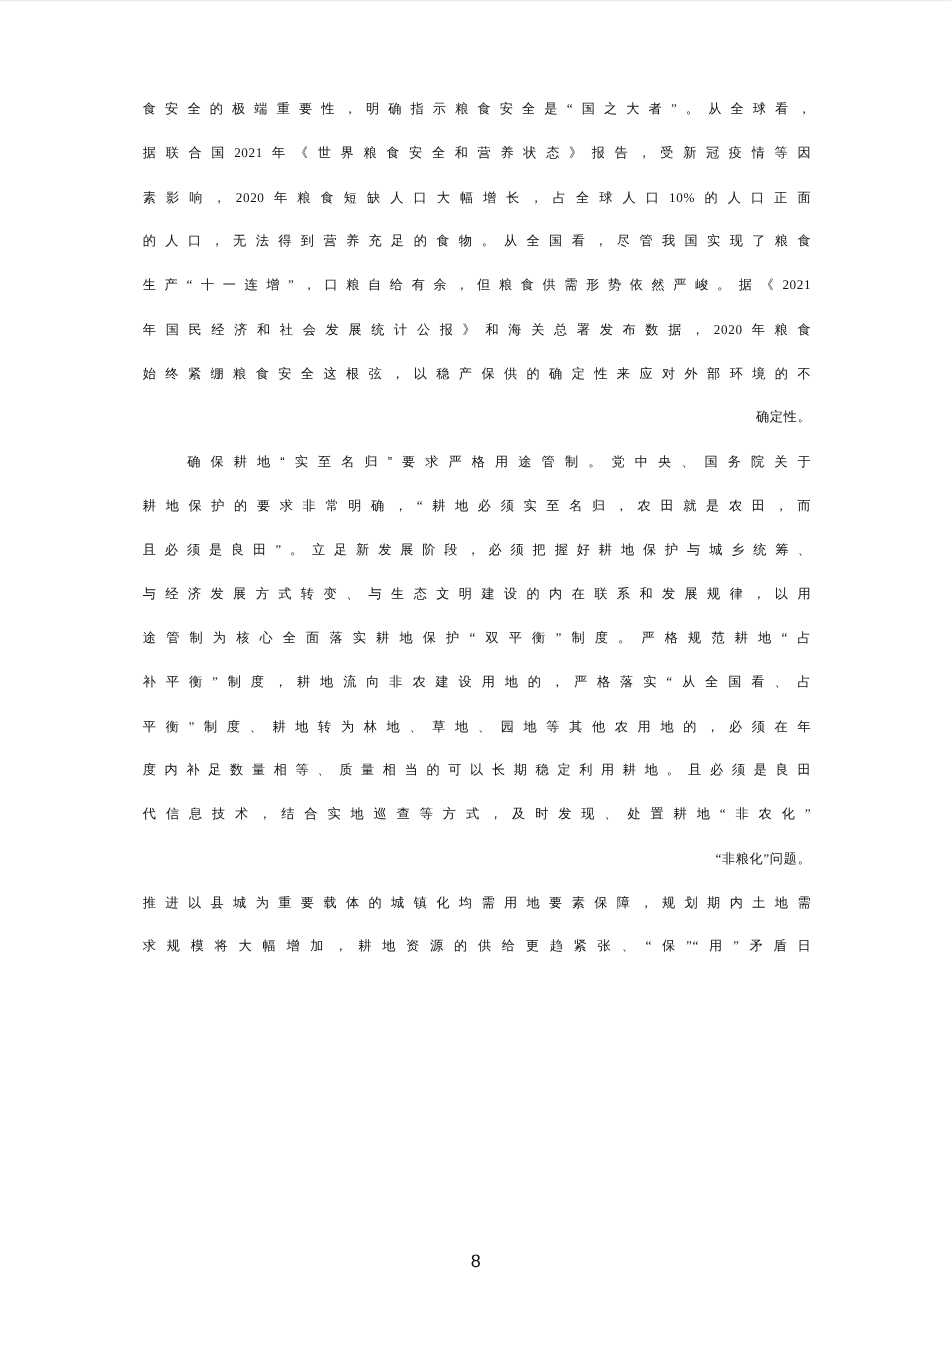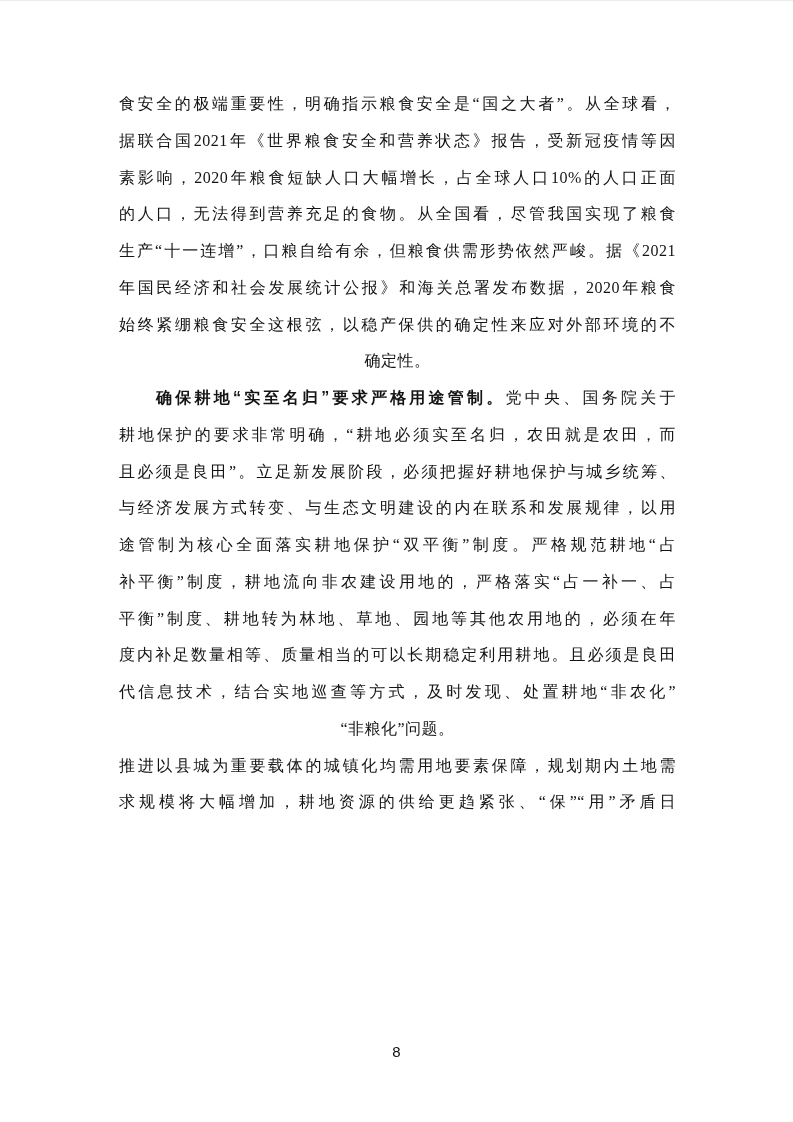--- a/index.html
+++ b/index.html
@@ -13,42 +13,42 @@
     width: 793px;
     height: 1122px;
     background: #ffffff;
     border-top: 1px solid #ececec;
     overflow: hidden;
     font-family: "Liberation Serif", "DejaVu Serif", serif;
     color: #141414;
   }
   .content {
     position: absolute;
-    top: 85px;
+    top: 72px;
     left: 119px;
     width: 557px;
-    font-size: 16px;
+    font-size: 11px;
   }
   .para { margin: 0; padding: 0; }
   .line {
     height: 36.75px;
     line-height: 36.75px;
     overflow: hidden;
-    text-align: center;
+    text-align: right;
     letter-spacing: 0.5px;
   }
   .line.j {
     text-align: justify;
     text-align-last: justify;
   }
   .line.indent {
     padding-left: 37px;
   }
   .lead {
-    font-weight: 700;
+    font-weight: 400;
     font-family: "Liberation Sans", "DejaVu Sans", sans-serif;
   }
   .page-number {
     position: absolute;
     top: 1040px;
     left: 0;
     width: 100%;
     text-align: center;
     font-size: 15px;
     line-height: 22px;
@@ -74,21 +74,21 @@
     </div>
 
     <div class="para">
       <div class="line j indent">
         <span class="lead">确保耕地“实至名归”要求严格用途管制。</span><span>党中央、国务院关于</span>
       </div>
       <div class="line j">耕地保护的要求非常明确，“耕地必须实至名归，农田就是农田，而</div>
       <div class="line j">且必须是良田”。立足新发展阶段，必须把握好耕地保护与城乡统筹、</div>
       <div class="line j">与经济发展方式转变、与生态文明建设的内在联系和发展规律，以用</div>
       <div class="line j">途管制为核心全面落实耕地保护“双平衡”制度。严格规范耕地“占</div>
-      <div class="line j">补平衡”制度，耕地流向非农建设用地的，严格落实“占一补一、占</div>
+      <div class="line j">补平衡”制度，耕地流向非农建设用地的，严格落实“从全国看、占</div>
       <div class="line j">平衡”制度、耕地转为林地、草地、园地等其他农用地的，必须在年</div>
       <div class="line j">度内补足数量相等、质量相当的可以长期稳定利用耕地。且必须是良田</div>
       <div class="line j">代信息技术，结合实地巡查等方式，及时发现、处置耕地“非农化”</div>
       <div class="line">“非粮化”问题。</div>
     </div>
 
     <div class="para">
       <div class="line j">推进以县城为重要载体的城镇化均需用地要素保障，规划期内土地需</div>
       <div class="line j">求规模将大幅增加，耕地资源的供给更趋紧张、“保”“用”矛盾日</div>
     </div>

